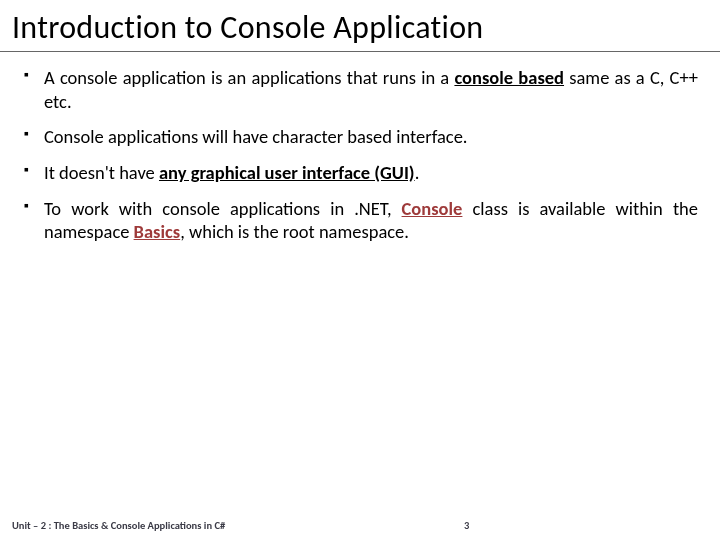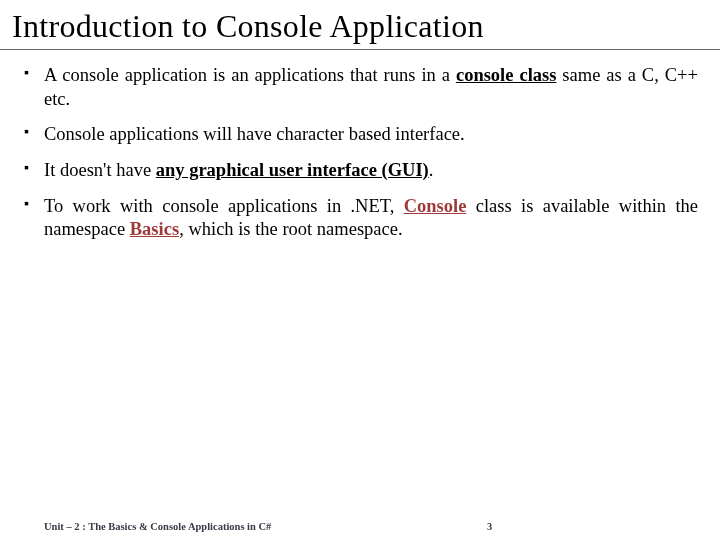--- a/index.html
+++ b/index.html
@@ -1,42 +1,42 @@
 <!DOCTYPE html>
 <html><head>
 <meta charset="utf-8">
 <style>
   * { margin: 0; padding: 0; box-sizing: border-box; }
   html, body { width: 720px; height: 540px; background: #fff; font-family: Calibri, "Segoe UI", Arial, sans-serif; color: #000; }
-  .slide { width: 720px; height: 540px; position: relative; display: flex; flex-direction: column; font-family: Liberation Serif, serif; }
+  .slide { width: 720px; height: 540px; position: relative; display: flex; flex-direction: column; }
   .title { font-size: 32px; font-weight: 400; padding: 8px 12px 4px 12px; border-bottom: 1px solid #666; letter-spacing: 0.3px; }
   .body { flex: 1; padding: 14px 22px 0 22px; }
   ul.bullets { list-style: none; }
   ul.bullets > li { position: relative; padding-left: 22px; margin-bottom: 12px; font-size: 18.5px; line-height: 1.28; text-align: justify; }
   ul.bullets > li::before { content: "\25AA"; position: absolute; left: 2px; top: 0; font-size: 14px; color: #000; }
   .b { font-weight: 700; }
   .u { text-decoration: underline; }
   .red { color: #9e3a3a; font-weight: 700; margin-top: 40px; }
-  .footer { position: absolute; bottom: 0; left: 0; right: 0; height: 30px; padding: 0 12px 8px 12px; display: flex; align-items: flex-end; font-size: 10.5px; color: #3a3a46; font-weight: 600; margin-left: 32px; }
+  .footer { position: absolute; bottom: 0; left: 0; right: 0; height: 30px; padding: 0 12px 8px 12px; display: flex; align-items: flex-end; font-size: 10.5px; color: #3a3a46; font-weight: 600; }
   .footer .left { flex: 0 0 auto; }
   .footer .center { flex: 1; text-align: center; }
   .footer .right { flex: 0 0 auto; text-align: right; }
 </style>
 </head>
 <body>
 
 <div class="slide">
 
   <div class="title">Introduction to Console Application</div>
 
   <div class="body">
     <ul class="bullets">
 
       <li>
-        <span>A console application is an applications that runs in a </span><span class="b u">console class</span><span> same as a C, C++ etc.</span>
+        <span>A console application is an applications that runs in a </span><span class="b u">console based</span><span> same as a C, C++ etc.</span>
       </li>
 
       <li>
         <span>Console applications will have character based interface.</span>
       </li>
 
       <li>
         <span>It doesn't have </span><span class="b u">any graphical user interface (GUI)</span><span>.</span>
       </li>
 

